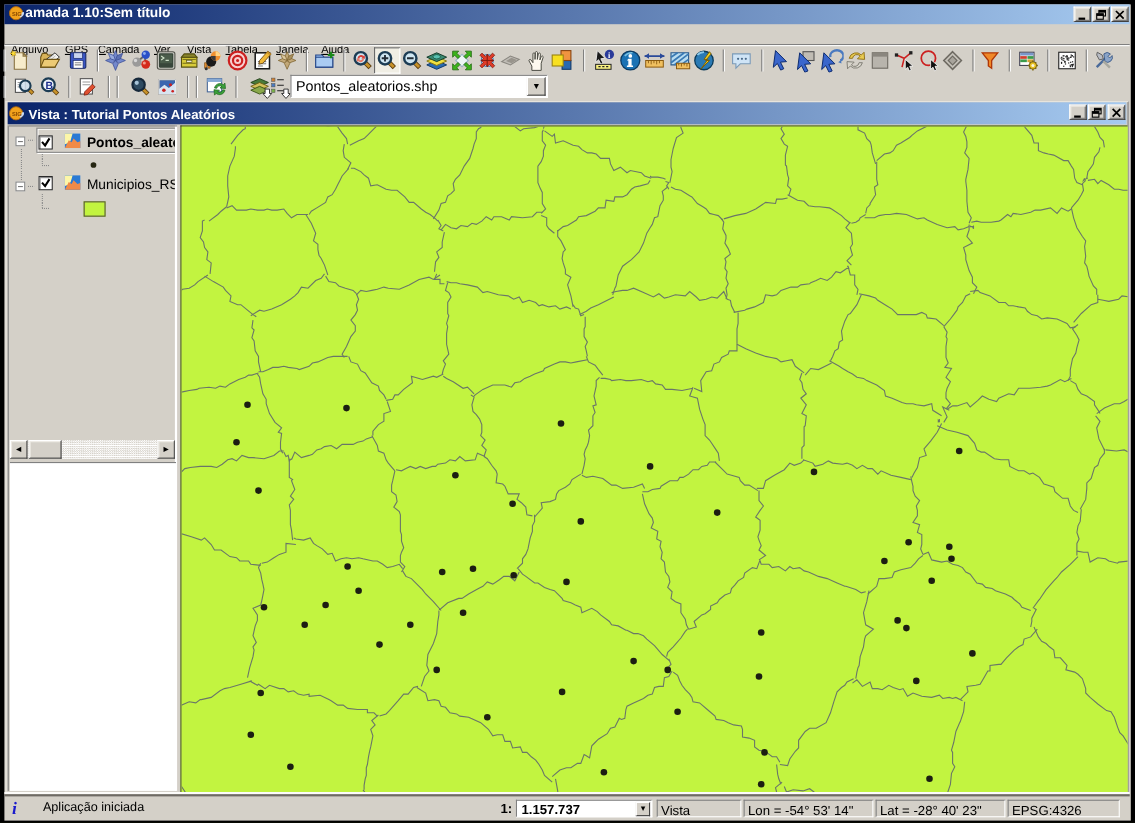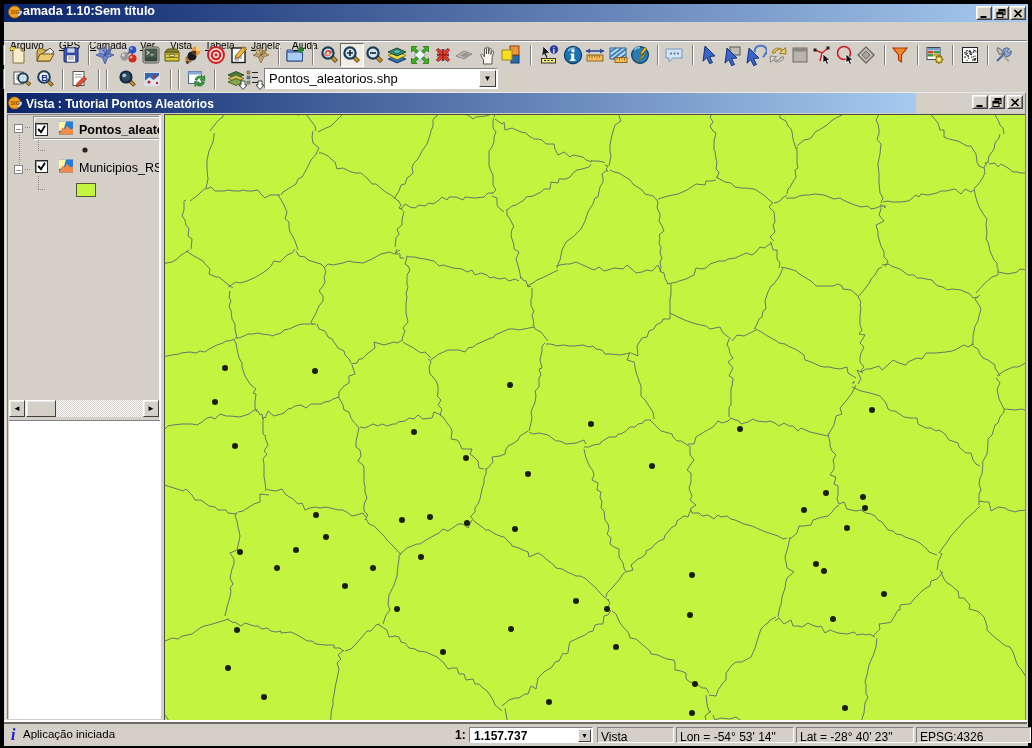--- a/index.html
+++ b/index.html
@@ -8,21 +8,21 @@
 #titlebar{left:4px;top:4px;width:1023px;height:18px;background:linear-gradient(to right,#0a246a,#a6caf0)}
 #title-txt{left:23px;top:4px;color:#fff;font-weight:bold;font-size:12.5px}
 .wbtn{position:absolute;width:16px;height:14px;background:#d4d0c8;border:1px solid;border-color:#fff #404040 #404040 #fff;box-shadow:inset 1px 1px 0 #ece9e2, inset -1px -1px 0 #808080}
 #menubar{left:0;top:22px;width:1032px;height:20px}
 .menu{position:absolute;top:18px;font-size:10px}
 .menu u{text-decoration:underline}
 #toolbar{left:0;top:41px;width:1032px;height:51px}
 .sep{position:absolute;width:2px;height:20px;border-left:1px solid #808080;border-right:1px solid #fff}
 .ico{position:absolute;width:22px;height:22px}
 #inner{left:5px;top:92px;width:1021px;height:629px;background:#d4d0c8;border:1px solid;border-color:#ece9e2 #808080 #808080 #ece9e2}
-#ititle{left:7px;top:93px;width:909px;height:20px;background:linear-gradient(to right,#0a246a,#a6caf0)}
+#ititle{left:7px;top:93px;width:1017px;height:20px;background:linear-gradient(to right,#0a246a,#a6caf0)}
 #ititle-txt{left:19px;top:4px;color:#fff;font-weight:bold;font-size:12px}
 #toc{left:8px;top:114px;width:153px;height:605px;background:#d4d0c8;border-right:2px solid #fff;overflow:hidden}
 #tocwhite{left:9px;top:420px;width:151px;height:299px;background:#fff;border-top:1px solid #808080}
 #map{left:164px;top:114px;width:861px;height:606px;border-top:1px solid #4a4f3a;border-left:1px solid #4a4f3a;background:#c2f440;overflow:hidden}
 #statusbar{left:0;top:724px;width:1032px;height:20px;font-size:11.5px}
 .spanel{position:absolute;top:3px;height:16px;border:1px solid;border-color:#808080 #fff #fff #808080;font-size:12px;padding:2px 3px;background:#d4d0c8;white-space:nowrap}
 </style></head><body>
 
 <div id="win"></div>
 <div class="abs" id="titlebar"></div>
@@ -712,19 +712,19 @@
       </g>
     </svg></div>
 <div class="abs" style="left:4px;top:720px;width:1023px;height:2px;background:#fdfcfa"></div>
 <div class="abs" style="left:4px;top:722px;width:1023px;height:2px;background:#6e6a64"></div>
 <div class="abs" style="left:7px;top:114px;width:1px;height:605px;background:#808080"></div>
 <div class="abs" style="left:8px;top:114px;width:153px;height:1px;background:#808080"></div>
 <div class="abs" id="statusbar">
 <svg style="position:absolute;left:10px;top:2px" width="12" height="17" viewBox="0 0 12 17">
       <text x="1" y="14" font-size="16" font-weight="bold" font-style="italic" fill="#1a1acc" font-family="Liberation Serif">i</text>
     </svg>
-<div style="position:absolute;left:23px;top:4px">Aplicação iniciada</div>
+<div style="position:absolute;left:39px;top:4px">Aplicação iniciada</div>
 <div style="position:absolute;left:455px;top:4px;font-weight:bold;font-size:12px">1:</div>
 <div style="position:absolute;left:469px;top:3px;width:124px;height:16px;background:#fff;border:1px solid;border-color:#808080 #fff #fff #808080;font-weight:bold;font-size:12px;padding:1px 4px">1.157.737<div style="position:absolute;right:1px;top:1px;width:13px;height:13px;background:#d4d0c8;border:1px solid;border-color:#fff #404040 #404040 #fff;font-weight:normal;font-size:7px;text-align:center;line-height:12px">▼</div></div>
 <div class="spanel" style="left:597px;width:77px">Vista</div>
 <div class="spanel" style="left:676px;width:118px">Lon = -54° 53' 14"</div>
 <div class="spanel" style="left:796px;width:118px">Lat = -28° 40' 23"</div>
-<div class="spanel" style="left:916px;width:115px">EPSG:4326</div>
+<div class="spanel" style="left:916px;width:102px">EPSG:4326</div>
 </div>
 </body></html>

